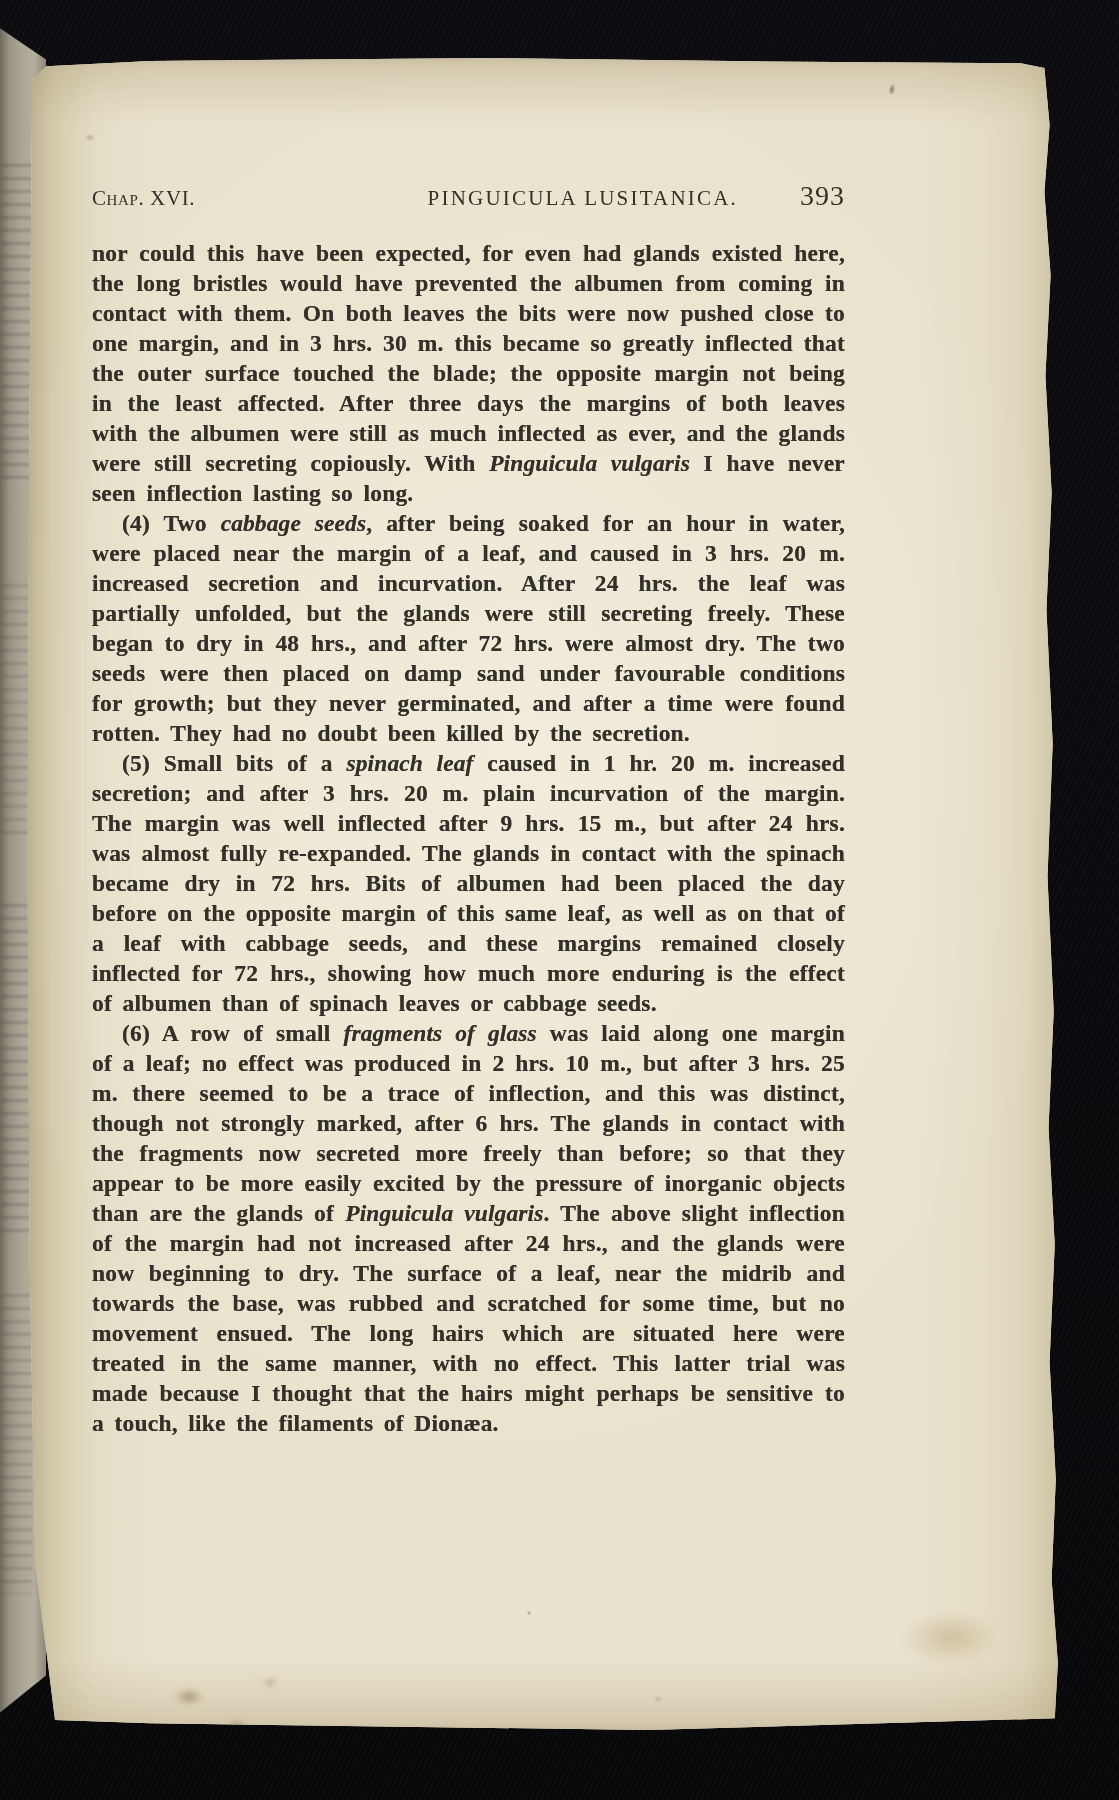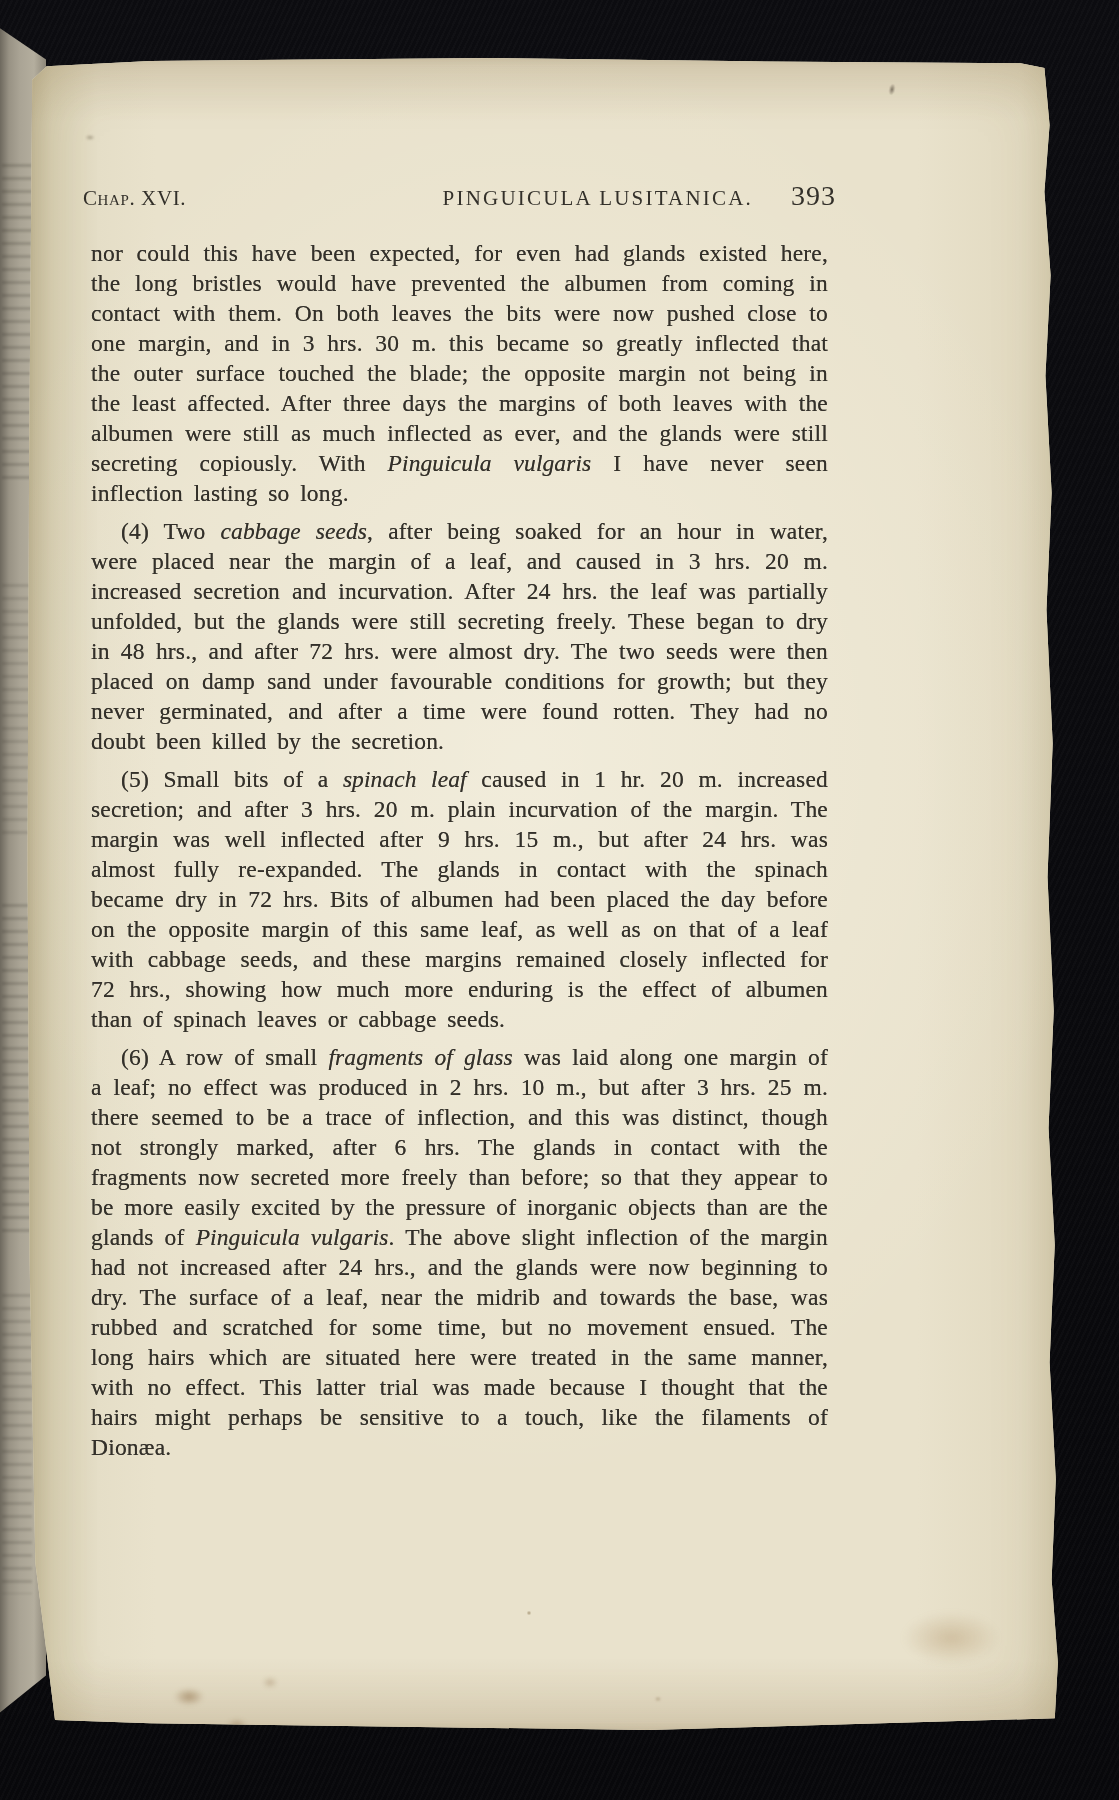--- a/index.html
+++ b/index.html
@@ -57,40 +57,40 @@
         background:radial-gradient(50% 50% at 50% 50%, rgba(152,112,60,.28), rgba(0,0,0,0) 75%); }
   .s3 { left:862px; top:24px; width:8px; height:15px; filter:blur(.5px); transform:rotate(12deg);
         background:radial-gradient(50% 50% at 50% 50%, rgba(62,52,40,.6), rgba(0,0,0,0) 80%); }
   .s4 { left:58px; top:76px; width:12px; height:7px; filter:blur(1px);
         background:radial-gradient(50% 50% at 50% 50%, rgba(92,82,60,.45), rgba(0,0,0,0) 80%); }
   .s5 { left:500px; top:1552px; width:6px; height:6px; filter:blur(.6px);
         background:radial-gradient(50% 50% at 50% 50%, rgba(110,85,45,.5), rgba(0,0,0,0) 80%); }
   .s6 { left:628px; top:1638px; width:8px; height:6px; filter:blur(.8px);
         background:radial-gradient(50% 50% at 50% 50%, rgba(110,85,45,.4), rgba(0,0,0,0) 80%); }
   
-  .content { position:absolute; left:57px; top:122px; width:753px; color:#33302a; }
+  .content { position:absolute; left:66px; top:122px; width:753px; color:#33302a; }
   .running-head {
     display:flex; justify-content:space-between; align-items:baseline;
     height:32px;
   }
   .chapter {
     font-size:21px; font-variant-caps:small-caps; letter-spacing:.6px; white-space:nowrap;
   }
   .head-title {
     flex:1; text-align:right; font-size:21px; letter-spacing:2.2px; white-space:nowrap;
     padding-right:38px;
   }
-  .folio { font-size:28px; letter-spacing:1px; }
+  .folio { font-size:28px; letter-spacing:1px;margin-left:24px; }
   .body-text {
     margin-top:26px;
     font-size:23.5px; line-height:30px; text-align:justify;
     letter-spacing:.2px; word-spacing:4.5px;
     text-shadow:0 0 .5px rgba(51,48,42,.75);
   }
-  .body-text p { margin:8px; }
+  .body-text p { margin:0;font-weight:bold; }
   .body-text p.indent { text-indent:30px; }
   .body-text em { font-style:italic; letter-spacing:.1px; }
 </style>
 </head>
 <body>
 
 <div class="canvas">
   <div class="backdrop"></div>
 
   <div class="facing-page">

